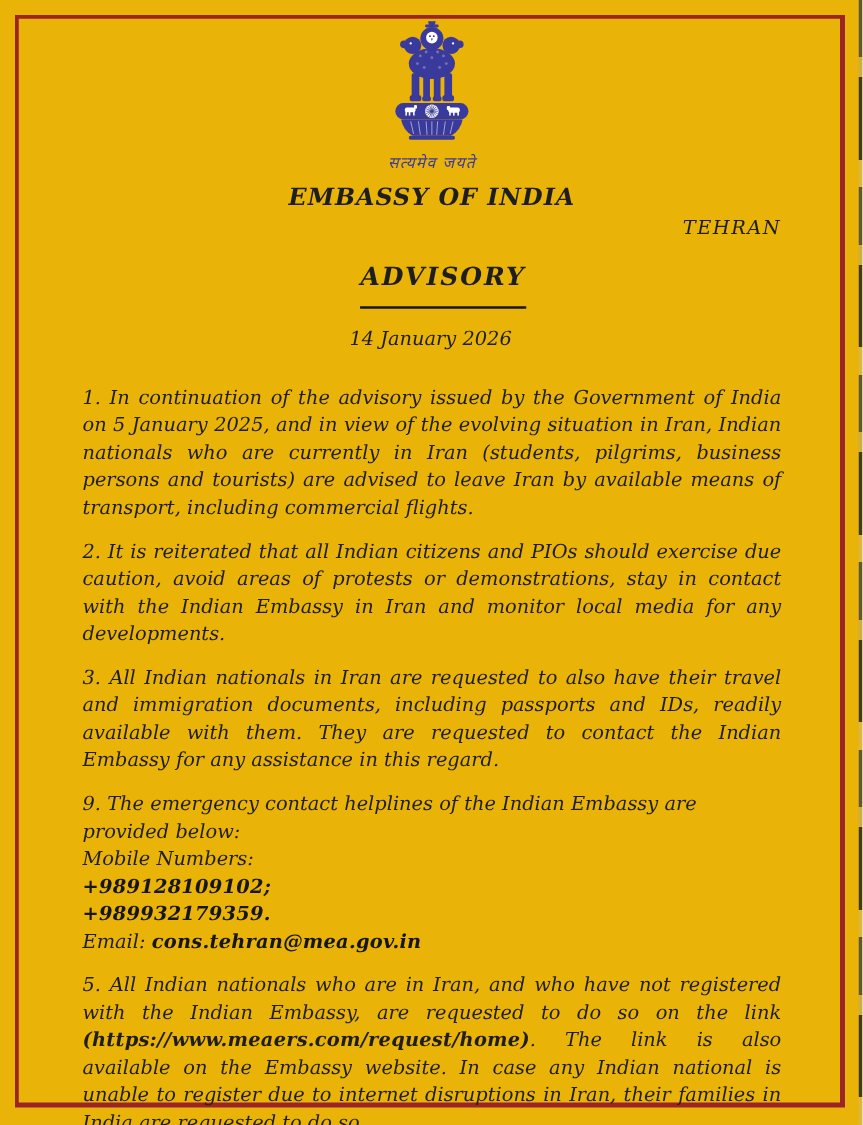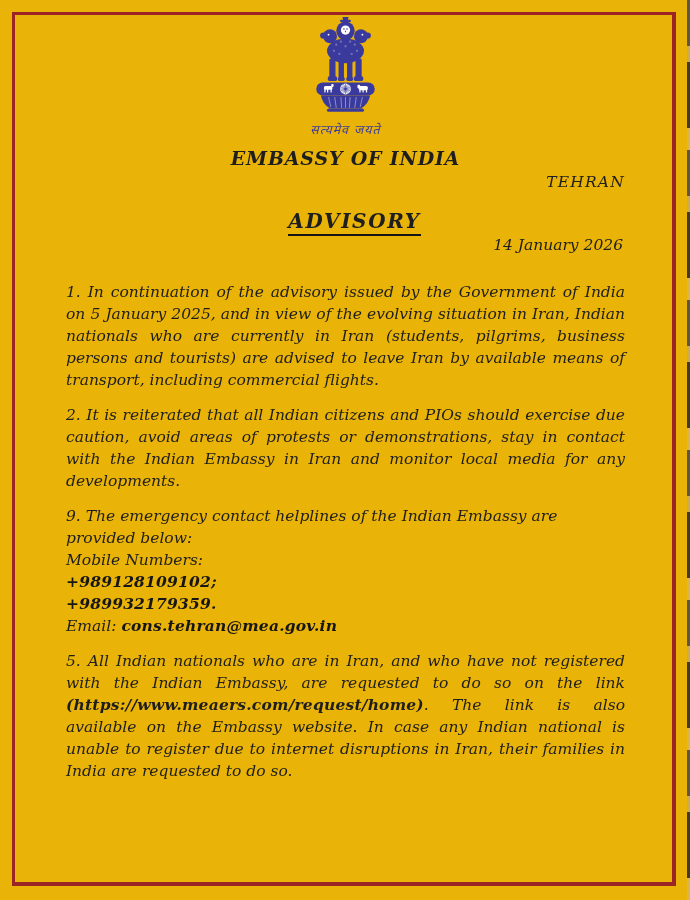--- a/index.html
+++ b/index.html
@@ -57,27 +57,27 @@
     letter-spacing: 1.2px;
     margin-top: 4px;
   }
   .title-row { text-align: center; margin-top: 18px; }
   .doc-title {
     display: inline-block;
     font-size: 20px;
     font-weight: bold;
     letter-spacing: 1.6px;
     border-bottom: 2.5px solid #151515;
-    padding-bottom: 1px;
+    padding-bottom: 12px;
     margin-left: 18px;
   }
   .date {
-    text-align: right;
+    text-align: center;
     font-size: 15.5px;
-    margin-top: 0;
+    margin-top: 15px;
     margin-bottom: 27px;
     padding-right: 2px;
   }
   .para {
     font-size: 15.5px;
     line-height: 22px;
     text-align: justify;
     margin: 0 0 13px 0;
   }
   .para:last-child { margin-bottom: 16px; }
@@ -187,20 +187,21 @@
     <div class="title-row">
       <span class="doc-title">ADVISORY</span>
     </div>
 
     <div class="date">14 January 2026</div>
 
     <p class="para">1. In continuation of the advisory issued by the Government of India on 5 January 2025, and in view of the evolving situation in Iran, Indian nationals who are currently in Iran (students, pilgrims, business persons and tourists) are advised to leave Iran by available means of transport, including commercial flights.</p>
 
     <p class="para">2. It is reiterated that all Indian citizens and PIOs should exercise due caution, avoid areas of protests or demonstrations, stay in contact with the Indian Embassy in Iran and monitor local media for any developments.</p>
 
+    <p class="para">3. All Indian nationals in Iran are requested to also have their travel and immigration documents, including passports and IDs, readily available with them. They are requested to contact the Indian Embassy for any assistance in this regard.</p>
 
     <div class="para contact-block">
       <div>9. The emergency contact helplines of the Indian Embassy are provided below:</div>
       <div class="contact-grid">
         <span>Mobile Numbers:</span>
         <span></span>
         <strong>+989128109102; +989932179359.</strong>
       </div>
       <div class="email-line">
         <span>Email:</span><strong>cons.tehran@mea.gov.in</strong>

